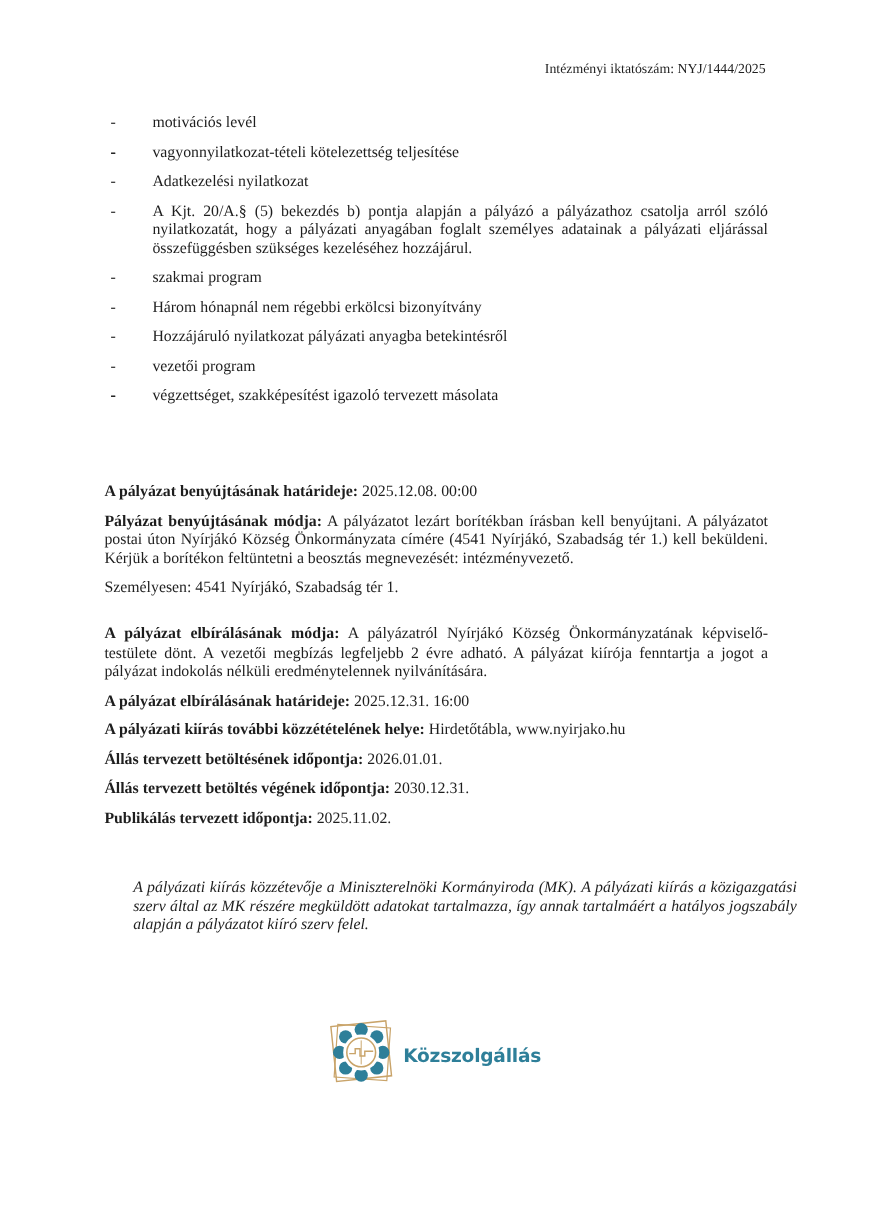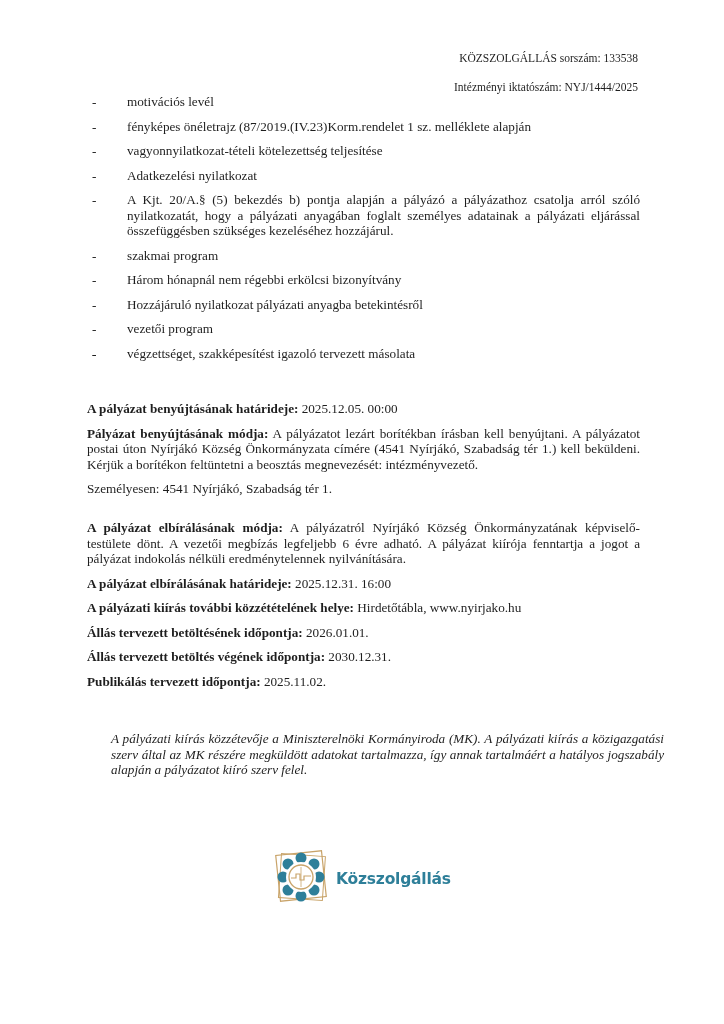--- a/index.html
+++ b/index.html
@@ -16,46 +16,45 @@
   .section p { margin: 0 0 9px 0; }
   .section b { font-weight: bold; }
   .note { position: absolute; left: 87px; top: 731px; width: 553px; font-size: 13.2px; line-height: 15.5px; font-style: italic; text-align: justify; margin-left: 24px; }
   .logo { position: absolute; left: 272px; top: 848px; display: flex; align-items: center; }
   .logo-text { font-family: "DejaVu Sans", sans-serif; font-weight: bold; font-size: 15.5px; color: #2e7f99; margin-left: 6px; letter-spacing: -0.2px; }
 </style>
 </head>
 <body>
 
 <div class="header">
-  <div>KÖZSZOLGÁLLÁS sorszám: 133538</div>
   <div>Intézményi iktatószám: NYJ/1444/2025</div>
 </div>
 
 <ul class="bullets">
   <li><span class="dash">-</span><span>motivációs levél</span></li>
-  <li><span class="dash">-</span><span>fényképes önéletrajz (87/2019.(IV.23)Korm.rendelet 1 sz. melléklete alapján</span></li>
+  <li><span class="dash">-</span></li>
   <li><span class="dash">-</span><span>vagyonnyilatkozat-tételi kötelezettség teljesítése</span></li>
   <li><span class="dash">-</span><span>Adatkezelési nyilatkozat</span></li>
   <li><span class="dash">-</span><span>A Kjt. 20/A.§ (5) bekezdés b) pontja alapján a pályázó a pályázathoz csatolja arról szóló nyilatkozatát, hogy a pályázati anyagában foglalt személyes adatainak a pályázati eljárással összefüggésben szükséges kezeléséhez hozzájárul.</span></li>
   <li><span class="dash">-</span><span>szakmai program</span></li>
   <li><span class="dash">-</span><span>Három hónapnál nem régebbi erkölcsi bizonyítvány</span></li>
   <li><span class="dash">-</span><span>Hozzájáruló nyilatkozat pályázati anyagba betekintésről</span></li>
   <li><span class="dash">-</span><span>vezetői program</span></li>
   <li><span class="dash">-</span></li>
   <li><span class="dash">-</span><span>végzettséget, szakképesítést igazoló tervezett másolata</span></li>
 </ul>
 
 <div class="section" style="top:401px;">
-  <p><b>A pályázat benyújtásának határideje:</b> <span>2025.12.05. 00:00</span></p>
+  <p><b>A pályázat benyújtásának határideje:</b> <span>2025.12.08. 00:00</span></p>
   <p><b>Pályázat benyújtásának módja:</b> <span>A pályázatot lezárt borítékban írásban kell benyújtani. A pályázatot postai úton Nyírjákó Község Önkormányzata címére (4541 Nyírjákó, Szabadság tér 1.) kell beküldeni. Kérjük a borítékon feltüntetni a beosztás megnevezését: intézményvezető.</span></p>
   <p>Személyesen: 4541 Nyírjákó, Szabadság tér 1.</p>
 </div>
 
 <div class="section" style="top:520px;">
-  <p><b>A pályázat elbírálásának módja:</b> <span>A pályázatról Nyírjákó Község Önkormányzatának képviselő-testülete dönt. A vezetői megbízás legfeljebb 6 évre adható. A pályázat kiírója fenntartja a jogot a pályázat indokolás nélküli eredménytelennek nyilvánítására.</span></p>
+  <p><b>A pályázat elbírálásának módja:</b> <span>A pályázatról Nyírjákó Község Önkormányzatának képviselő-testülete dönt. A vezetői megbízás legfeljebb 2 évre adható. A pályázat kiírója fenntartja a jogot a pályázat indokolás nélküli eredménytelennek nyilvánítására.</span></p>
   <p><b>A pályázat elbírálásának határideje:</b> <span>2025.12.31. 16:00</span></p>
   <p><b>A pályázati kiírás további közzétételének helye:</b> <span>Hirdetőtábla, www.nyirjako.hu</span></p>
   <p><b>Állás tervezett betöltésének időpontja:</b> <span>2026.01.01.</span></p>
   <p><b>Állás tervezett betöltés végének időpontja:</b> <span>2030.12.31.</span></p>
   <p><b>Publikálás tervezett időpontja:</b> <span>2025.11.02.</span></p>
 </div>
 
 <div class="note">A pályázati kiírás közzétevője a Miniszterelnöki Kormányiroda (MK). A pályázati kiírás a közigazgatási szerv által az MK részére megküldött adatokat tartalmazza, így annak tartalmáért a hatályos jogszabály alapján a pályázatot kiíró szerv felel.</div>
 
 <div class="logo">

